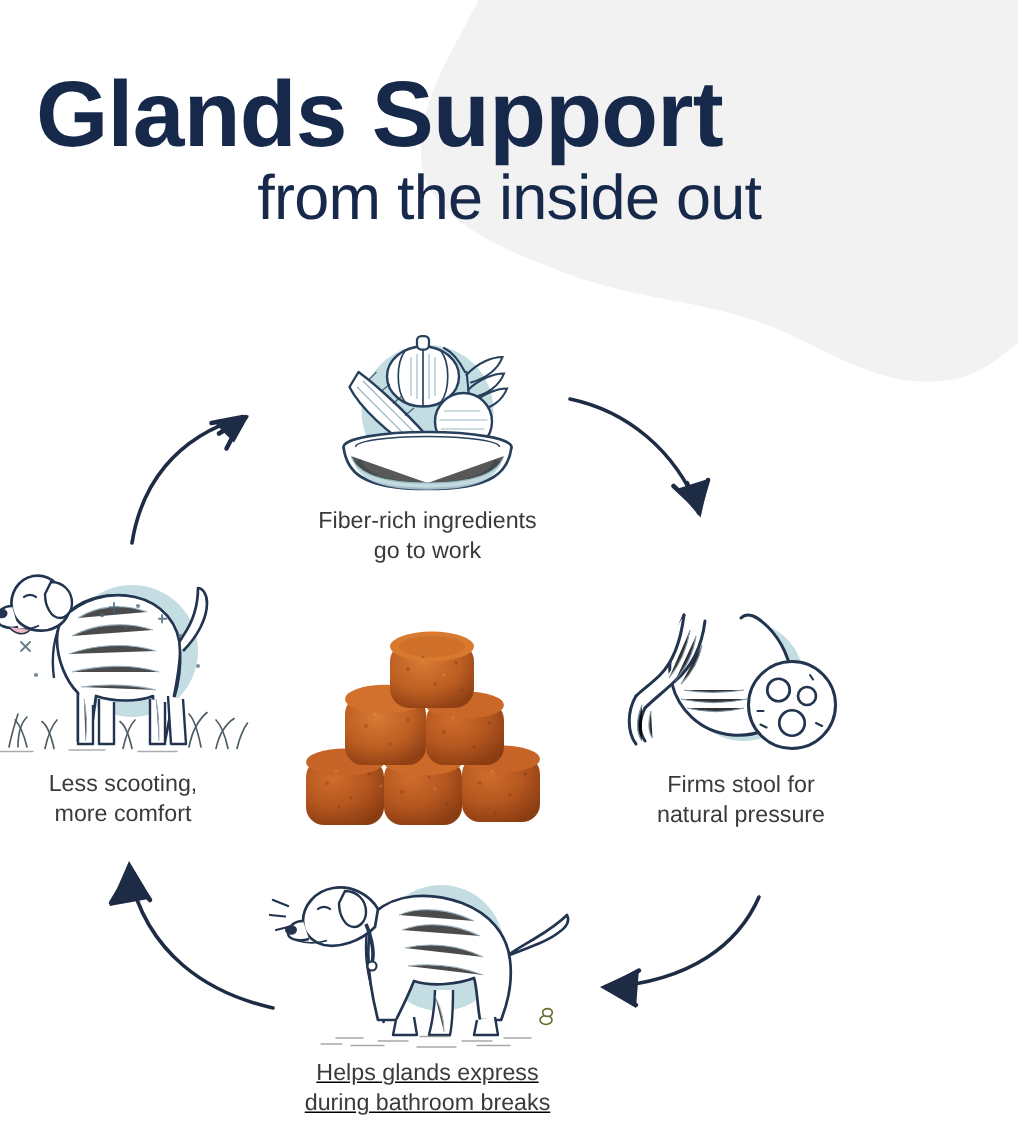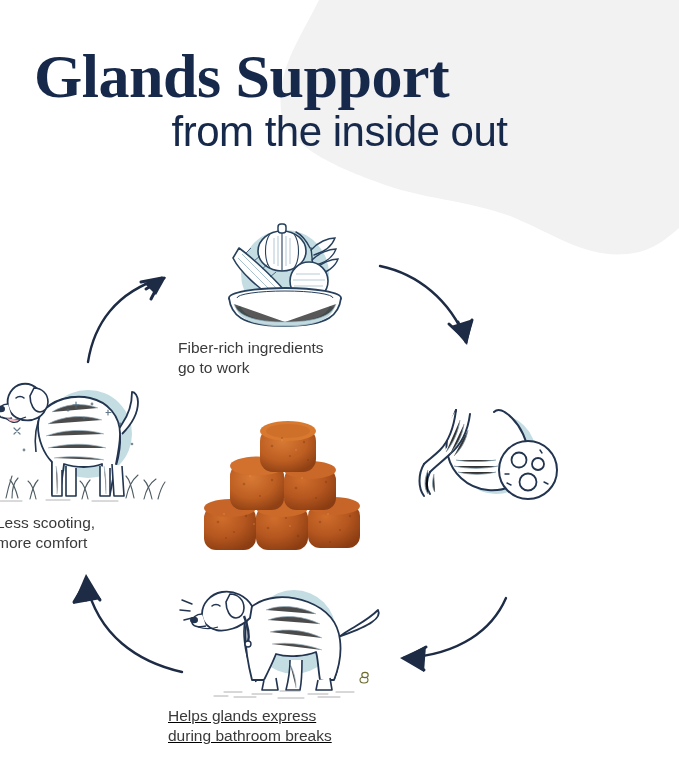--- a/index.html
+++ b/index.html
@@ -23,47 +23,46 @@
     pointer-events:none;
     z-index:0;
   }
   .headline-wrap {
     position:absolute;
     top:44px; left:0; right:0;
     z-index:3;
     text-align:left;
   }
   .headline {
-    font-family:Liberation Serif, serif;
+    font-family:Liberation Sans, sans-serif;
     font-weight:700;
     font-size:62px;
     line-height:1.05;
     color:#17294b;
     letter-spacing:-0.5px;
     padding-left:24px;
-    margin-left:10px;
   }
   .subhead {
     font-family:"Liberation Sans", sans-serif;
     font-weight:400;
     font-size:42px;
     line-height:1.1;
     color:#17294b;
     text-align:center;
     letter-spacing:-0.5px;
   }
 
   .node { position:absolute; z-index:4; }
   .node .art { position:relative; }
   .node .caption {
     font-family:"Liberation Sans", sans-serif;
     font-size:15.5px;
     line-height:1.32;
     color:#3a3a3a;
-    text-align:left;
+    text-align:center;
     white-space:pre-line;
     margin-top:6px;
   }
 
   
   #node-fiber    { left:178px; top:212px;  width:214px; }
   #node-stomach  { left:404px; top:398px;  width:180px; }
   #node-poop     { left:168px; top:560px;  width:234px;text-decoration:underline; }
   #node-scoot    { left:-4px;  top:362px;  width:172px; }
 
@@ -223,20 +222,22 @@
         <circle cx="134" cy="66" r="6" fill="#ffffff" stroke="#22344f" stroke-width="1.8"></circle>
         <circle cx="124" cy="84" r="8.5" fill="#ffffff" stroke="#22344f" stroke-width="1.8"></circle>
         <g stroke="#22344f" stroke-width="1.4" stroke-linecap="round">
           <path d="M101,76 L105,76"></path>
           <path d="M103,85 L107,87"></path>
           <path d="M140,84 L144,86"></path>
           <path d="M136,52 L138,55"></path>
         </g>
       </svg>
     </div>
+    <div class="caption">Firms stool for
+natural pressure</div>
   </div>
 
   <div class="node" id="node-poop">
     <div class="art">
       <svg viewBox="0 0 234 140" width="234" height="140">
         <circle cx="126" cy="72" r="42" fill="#c3dde3"></circle>
 
         <path d="M168,78 C184,72 196,68 204,62 C210,58 212,54 210,50
                  C206,54 198,60 188,66 C178,72 170,76 166,82" fill="#ffffff" stroke="#22344f" stroke-width="1.8" stroke-linejoin="round"></path>
 

